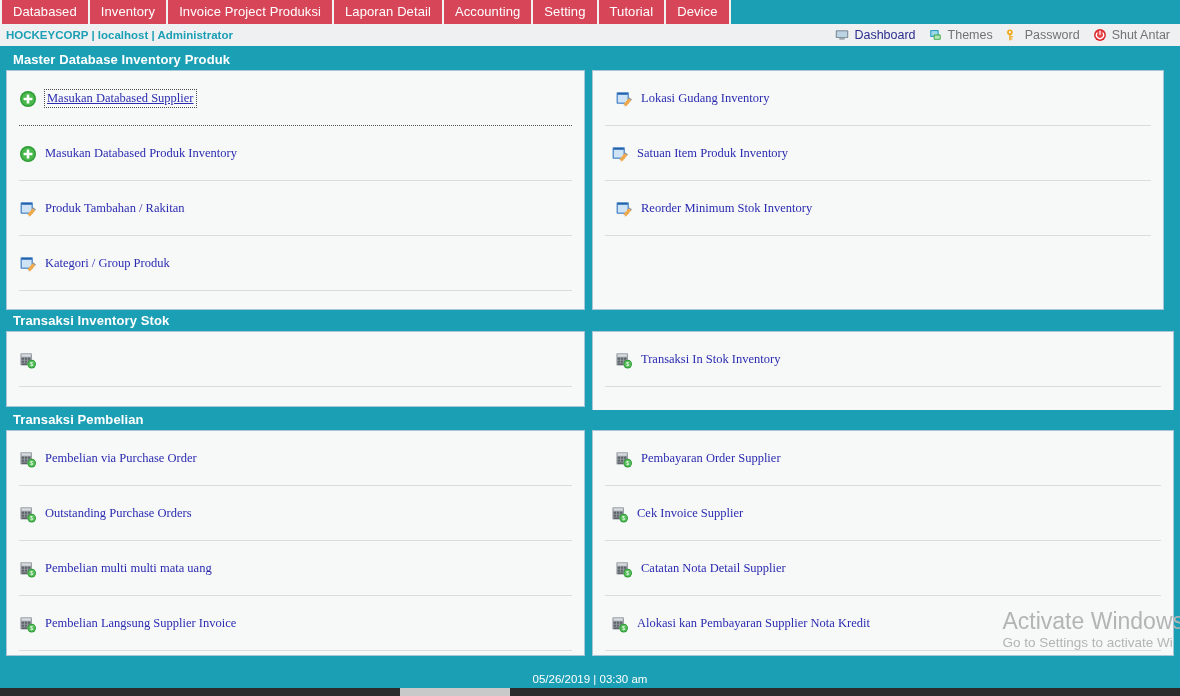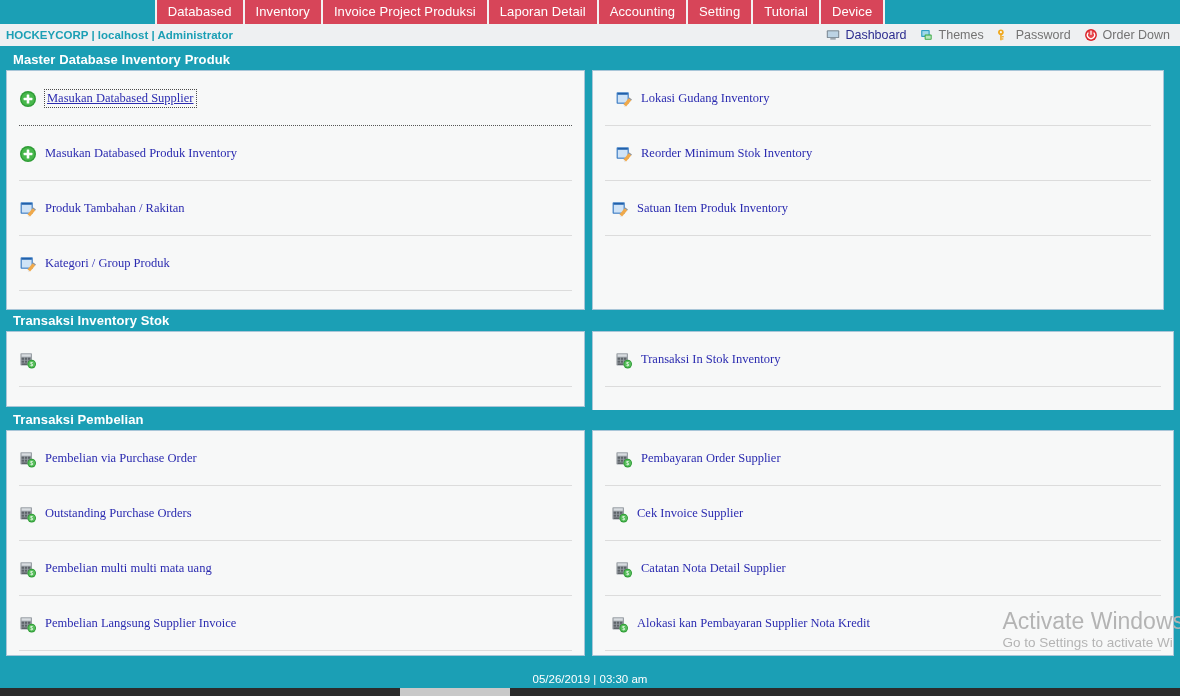--- a/index.html
+++ b/index.html
@@ -21,21 +21,20 @@
 
   
   .tabbar {
     position: absolute;
     top: 0; left: 0;
     width: 1040px;
     height: 24px;
     background: #1b9fb5;
     display: flex;
     align-items: flex-start;
-    justify-content: center;
   }
   .tab {
     height: 24px;
     background: #d74559;
     color: #ffffff;
     font-size: 13px;
     line-height: 24px;
     padding: 0 11px;
     white-space: nowrap;
     border-right: 2px solid #f2f2f2;
@@ -236,21 +235,21 @@
         </div>
         <div class="topnav-item">
           <span style="display: block; width: 14px; height: 14px;">
             <svg class="tn-ico" viewBox="0 0 18 18" xmlns="http://www.w3.org/2000/svg">
               <circle cx="9" cy="9" r="7.6" fill="#d8232a"></circle>
               <circle cx="9" cy="9" r="5.9" fill="#e8474c"></circle>
               <path d="M5.6 5.9 a4.6 4.6 0 1 0 6.8 0" fill="none" stroke="#ffffff" stroke-width="1.6"></path>
               <rect x="8.2" y="3.4" width="1.6" height="5.4" fill="#ffffff"></rect>
             </svg>
           </span>
-          <span>Order Down</span>
+          <span>Shut Antar</span>
         </div>
       </div>
   </div>
 
   <div id="sections-host">
       <div class="section-title" style="top: 50px;">Master Database Inventory Produk</div>
       <div class="panel" style="left: 6px; top: 70px; width: 579px; height: 240px;">
         <div class="row">
           <span style="display: block; width: 18px; height: 18px; flex: 0 0 18px; margin-right: 8px;">
             <svg class="row-ico" viewBox="0 0 18 18" xmlns="http://www.w3.org/2000/svg">
@@ -312,46 +311,46 @@
               <rect x="2.8" y="4.6" width="9.8" height="8" fill="#cfe3f7"></rect>
               <rect x="2.8" y="3.1" width="9.8" height="1.4" fill="#1e5ea8"></rect>
               <path d="M8.5 14.6 L13.6 8.3 L16.2 10.4 L11.1 16.6 Z" fill="#f0a94a"></path>
               <path d="M8.5 14.6 L9.4 16.9 L11.1 16.6 Z" fill="#e3e3e3"></path>
               <path d="M13.6 8.3 L16.2 10.4 L16.9 9.5 L14.3 7.4 Z" fill="#8b8b8b"></path>
             </svg>
           </span>
           <span class="row-label">Lokasi Gudang Inventory</span>
           <div class="sep"></div>
         </div>
-        <div class="row pad-xl">
+        <div class="row pad-l">
           <span style="display: block; width: 18px; height: 18px; flex: 0 0 18px; margin-right: 8px;">
             <svg class="row-ico" viewBox="0 0 18 18" xmlns="http://www.w3.org/2000/svg">
               <rect x="1.6" y="2.2" width="12.2" height="11.6" rx="0.8" fill="#3f7ec4"></rect>
               <rect x="2.8" y="4.6" width="9.8" height="8" fill="#cfe3f7"></rect>
               <rect x="2.8" y="3.1" width="9.8" height="1.4" fill="#1e5ea8"></rect>
               <path d="M8.5 14.6 L13.6 8.3 L16.2 10.4 L11.1 16.6 Z" fill="#f0a94a"></path>
               <path d="M8.5 14.6 L9.4 16.9 L11.1 16.6 Z" fill="#e3e3e3"></path>
               <path d="M13.6 8.3 L16.2 10.4 L16.9 9.5 L14.3 7.4 Z" fill="#8b8b8b"></path>
             </svg>
           </span>
-          <span class="row-label">Reorder Minimum Stok Inventory</span>
-          <div class="sep"></div>
-        </div>
-        <div class="row pad-l">
+          <span class="row-label">Satuan Item Produk Inventory</span>
+          <div class="sep"></div>
+        </div>
+        <div class="row pad-xl">
           <span style="display: block; width: 18px; height: 18px; flex: 0 0 18px; margin-right: 8px;">
             <svg class="row-ico" viewBox="0 0 18 18" xmlns="http://www.w3.org/2000/svg">
               <rect x="1.6" y="2.2" width="12.2" height="11.6" rx="0.8" fill="#3f7ec4"></rect>
               <rect x="2.8" y="4.6" width="9.8" height="8" fill="#cfe3f7"></rect>
               <rect x="2.8" y="3.1" width="9.8" height="1.4" fill="#1e5ea8"></rect>
               <path d="M8.5 14.6 L13.6 8.3 L16.2 10.4 L11.1 16.6 Z" fill="#f0a94a"></path>
               <path d="M8.5 14.6 L9.4 16.9 L11.1 16.6 Z" fill="#e3e3e3"></path>
               <path d="M13.6 8.3 L16.2 10.4 L16.9 9.5 L14.3 7.4 Z" fill="#8b8b8b"></path>
             </svg>
           </span>
-          <span class="row-label">Satuan Item Produk Inventory</span>
+          <span class="row-label">Reorder Minimum Stok Inventory</span>
           <div class="sep"></div>
         </div>
       </div>
       <div class="section-title" style="top: 311px;">Transaksi Inventory Stok</div>
       <div class="panel" style="left: 6px; top: 331px; width: 579px; height: 76px;">
         <div class="row">
           <span style="display: block; width: 18px; height: 18px; flex: 0 0 18px; margin-right: 8px;">
             <svg class="row-ico" viewBox="0 0 18 18" xmlns="http://www.w3.org/2000/svg">
               <rect x="1.4" y="2.2" width="11.6" height="12.4" rx="0.8" fill="#9aa0a6"></rect>
               <rect x="2.6" y="3.3" width="9.2" height="2.4" fill="#d9dde1"></rect>

